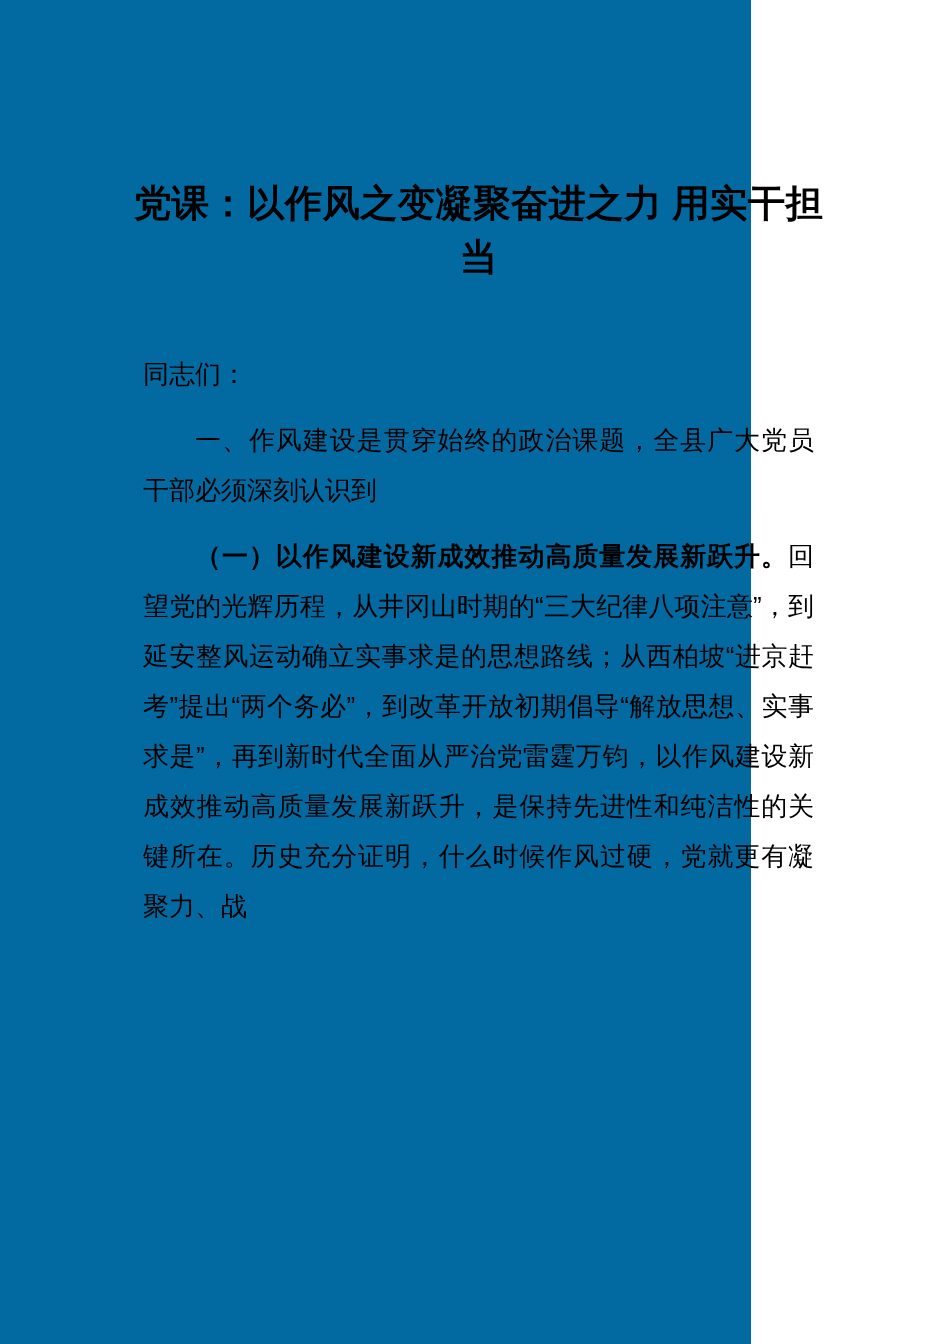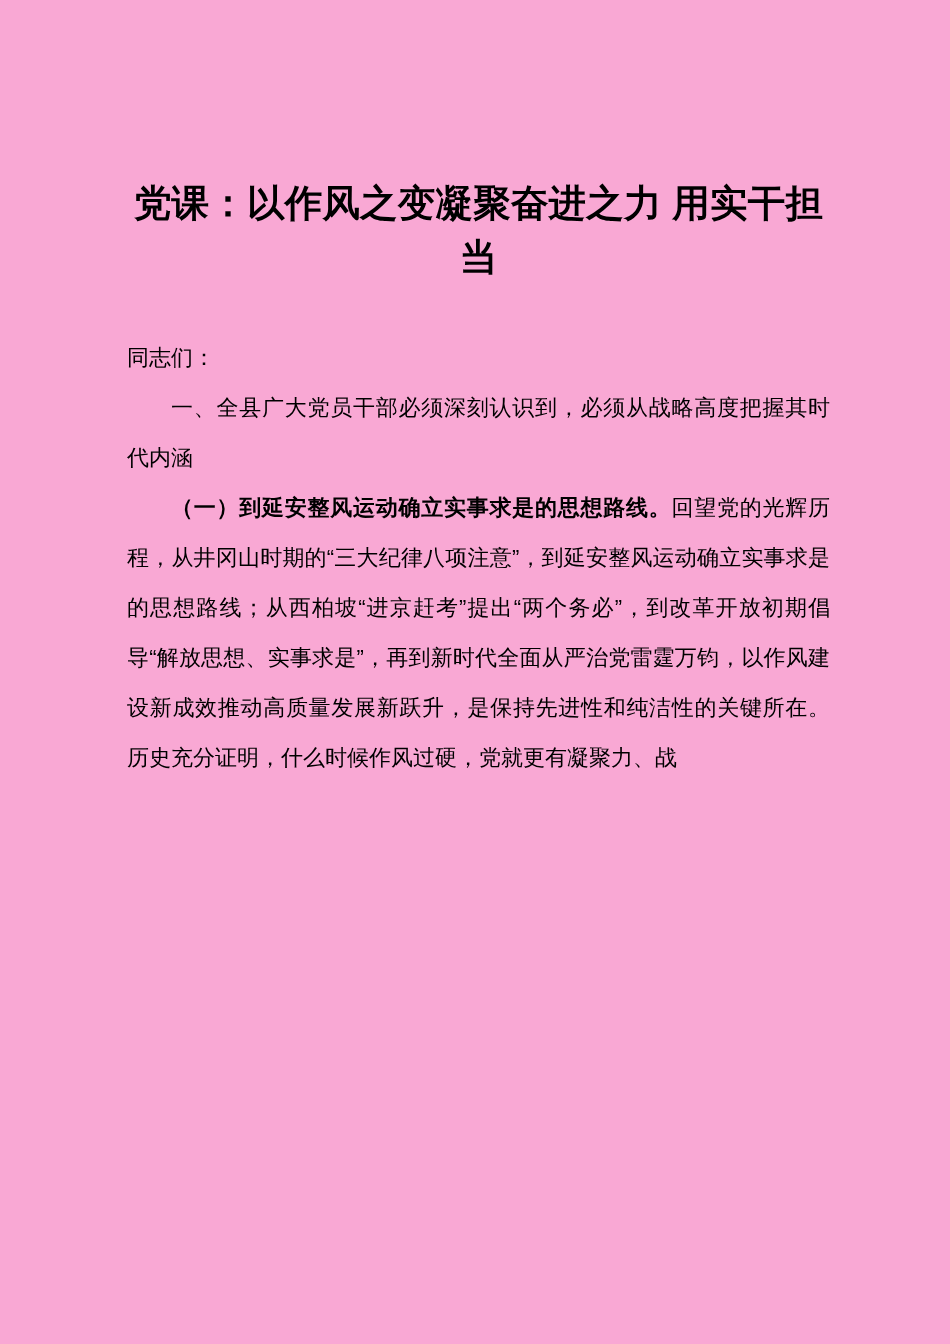--- a/index.html
+++ b/index.html
@@ -9,23 +9,23 @@
   body {
     width: 950px;
     height: 1344px;
     background: #ffffff;
     font-family: "Liberation Sans", "DejaVu Sans", sans-serif;
     color: #000000;
     overflow: hidden;
   }
   .page {
     position: relative;
-    width: 950px;
+    width: 751px;
     height: 1344px;
-    background: #f9a8d4;
+    background: #0369a1;
     box-sizing: border-box;
   }
   .doc-title {
     position: absolute;
     left: 127px;
     top: 176px;
     width: 703px;
     text-align: center;
     font-size: 37.5px;
     line-height: 54px;
@@ -34,22 +34,22 @@
     color: #000000;
     white-space: pre-line;
   }
   .body-block {
     position: absolute;
     left: 127px;
     top: 333px;
     width: 703px;
   }
   p.para {
-    margin: 0;
-    font-size: 22px;
+    margin: 16px;
+    font-size: 26px;
     line-height: 50px;
     text-align: justify;
     text-justify: inter-character;
     text-align-last: left;
     letter-spacing: 0px;
     color: #000000;
     word-break: break-all;
   }
   p.indent {
     text-indent: 2em;
@@ -69,18 +69,18 @@
 
 <div class="page">
 
   <div class="doc-title"><span>党课：以作风之变凝聚奋进之力 用实干担当</span><br></div>
 
   <div class="body-block">
 
     <p class="para salutation">同志们：</p>
 
 
-    <p class="para indent">一、全县广大党员干部必须深刻认识到，必须从战略高度把握其时代内涵</p>
+    <p class="para indent">一、作风建设是贯穿始终的政治课题，全县广大党员干部必须深刻认识到</p>
 
-    <p class="para indent clipped"><span class="bold-lead">（一）到延安整风运动确立实事求是的思想路线。</span><span>回望党的光辉历程，从井冈山时期的“三大纪律八项注意”，到延安整风运动确立实事求是的思想路线；从西柏坡“进京赶考”提出“两个务必”，到改革开放初期倡导“解放思想、实事求是”，再到新时代全面从严治党雷霆万钧，以作风建设新成效推动高质量发展新跃升，是保持先进性和纯洁性的关键所在。历史充分证明，什么时候作风过硬，党就更有凝聚力、战</span></p>
+    <p class="para indent clipped"><span class="bold-lead">（一）以作风建设新成效推动高质量发展新跃升。</span><span>回望党的光辉历程，从井冈山时期的“三大纪律八项注意”，到延安整风运动确立实事求是的思想路线；从西柏坡“进京赶考”提出“两个务必”，到改革开放初期倡导“解放思想、实事求是”，再到新时代全面从严治党雷霆万钧，以作风建设新成效推动高质量发展新跃升，是保持先进性和纯洁性的关键所在。历史充分证明，什么时候作风过硬，党就更有凝聚力、战</span></p>
 
   </div>
 </div>
 
 </body></html>

